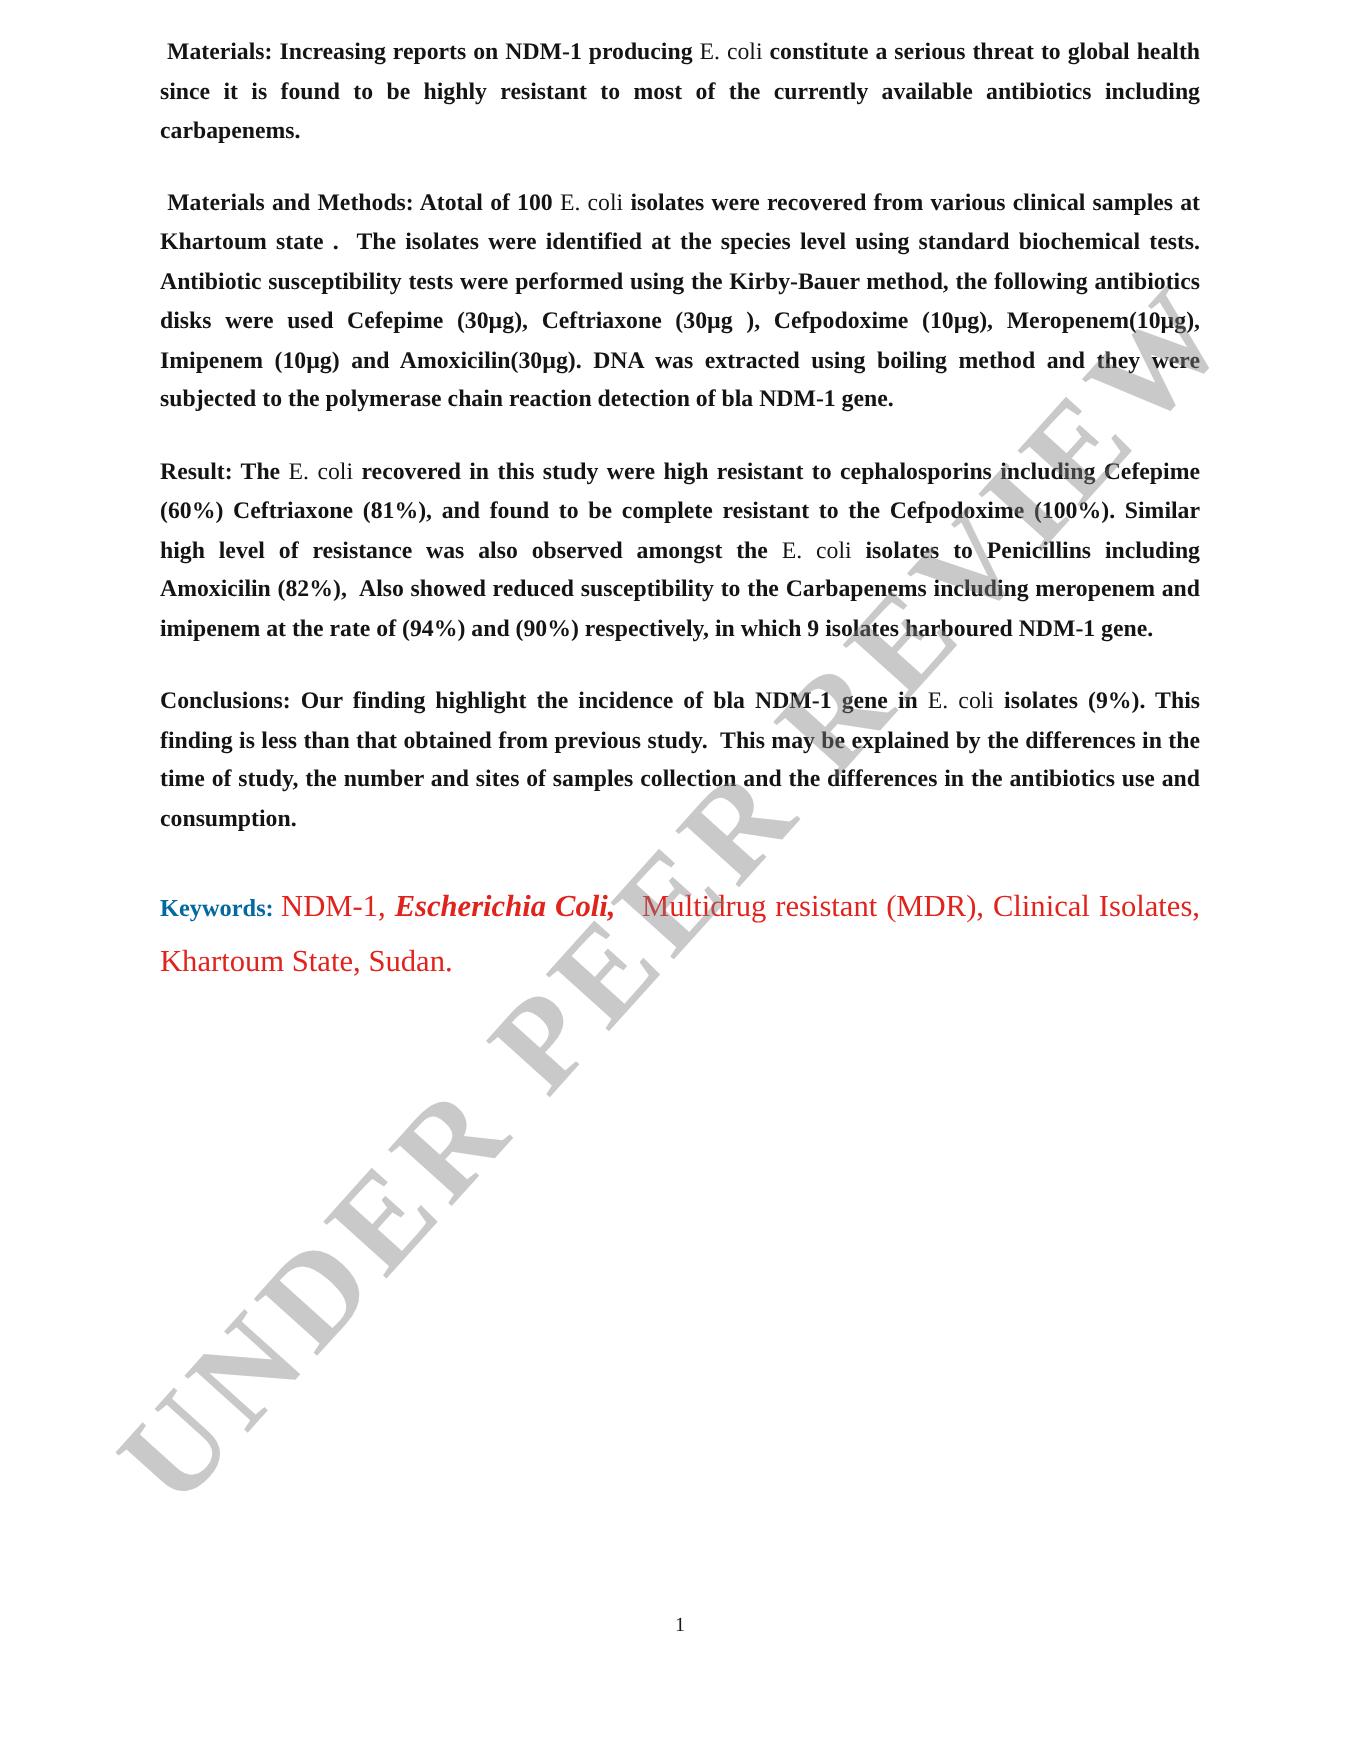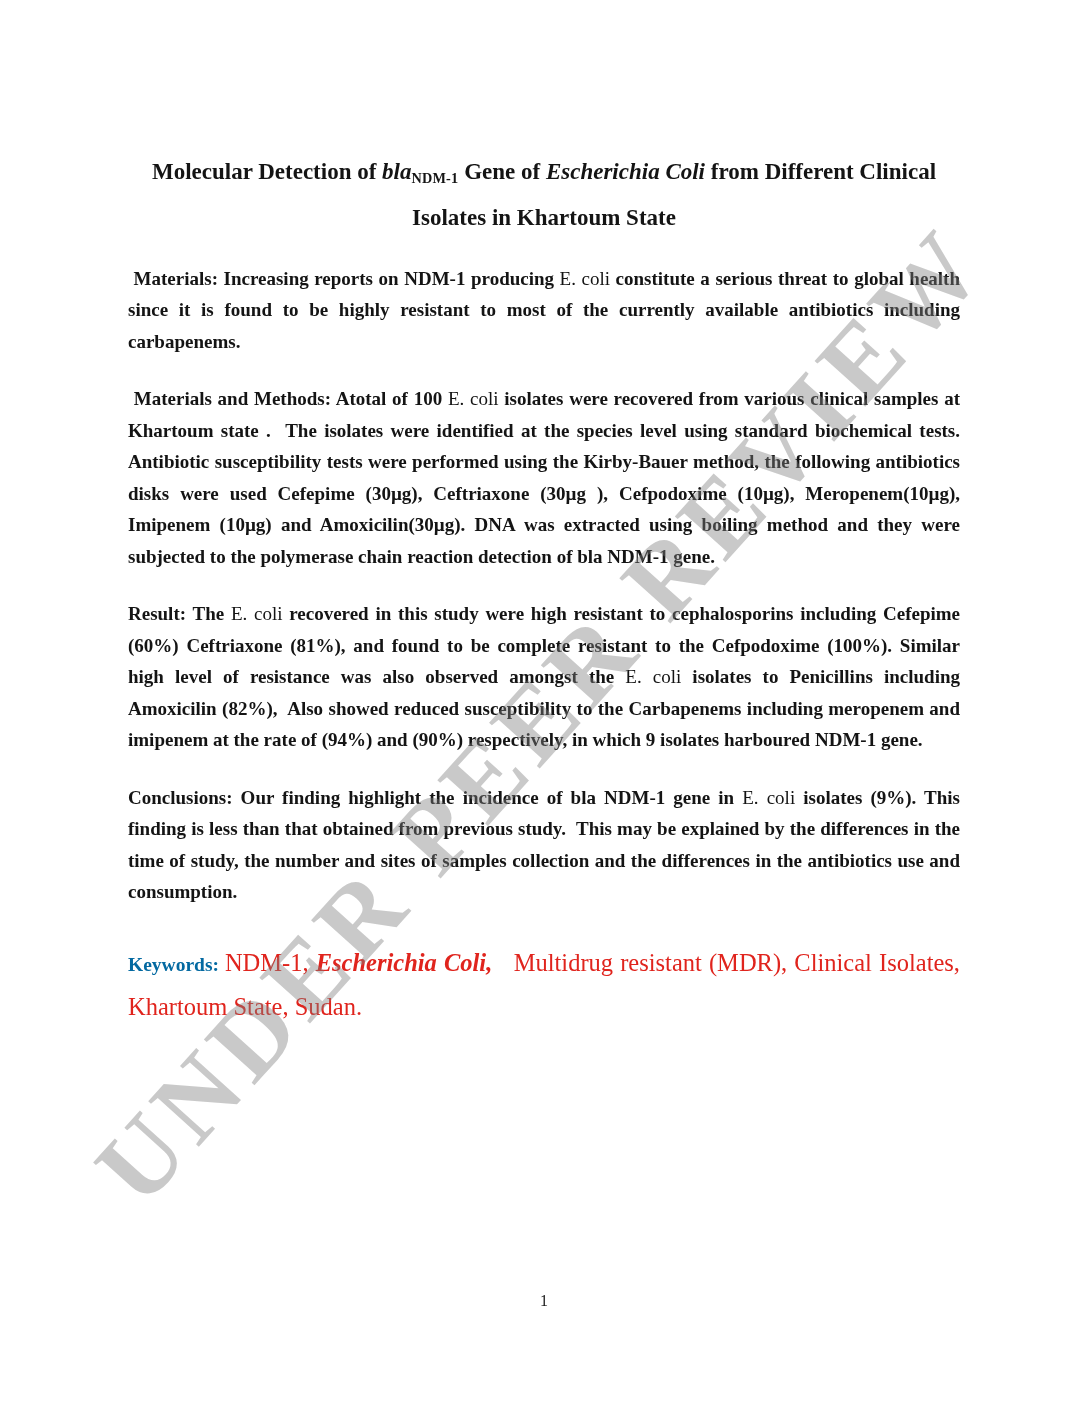--- a/index.html
+++ b/index.html
@@ -82,21 +82,20 @@
 </style>
 </head>
 <body>
 
 <div class="page">
 
   <div class="watermark">UNDER PEER REVIEW</div>
 
   <div class="content">
 
-    <h1 class="title"><span class="seg b">Molecular Detection of </span><span class="seg bi">bla</span><span class="seg bsub">NDM-1</span><span class="seg b"> Gene of </span><span class="seg bi">Escherichia Coli</span><span class="seg b"> from Different Clinical Isolates in Khartoum State</span></h1>
 
 
     <p class="para"><span class="seg b"> Materials</span><span class="seg n">: Increasing reports on NDM-1 producing </span><span class="seg i">E. coli</span><span class="seg n"> constitute a serious threat to global health since it is found to be highly resistant to most of the currently available antibiotics including carbapenems.</span></p>
 
 
     <p class="para"><span class="seg b"> Materials and Methods:</span><span class="seg n"> Atotal of 100 </span><span class="seg i">E. coli</span><span class="seg n"> isolates were recovered from various clinical samples at Khartoum state .  The isolates were identified at the species level using standard biochemical tests. Antibiotic susceptibility tests were performed using the Kirby-Bauer method, the following antibiotics disks were used Cefepime (30µg), Ceftriaxone (30µg ), Cefpodoxime (10µg), Meropenem(10µg),  Imipenem (10µg) and Amoxicilin(30µg). DNA was extracted using boiling method and they were subjected to the polymerase chain reaction detection of bla NDM-1 gene.</span></p>
 
     <p class="para"><span class="seg b">Result:</span><span class="seg n"> The </span><span class="seg i">E. coli</span><span class="seg n"> recovered in this study were high resistant to cephalosporins including Cefepime (60%) Ceftriaxone (81%), and found to be complete resistant to the Cefpodoxime (100%). Similar high level of resistance was also observed amongst the </span><span class="seg i">E. coli</span><span class="seg n"> isolates to Penicillins including Amoxicilin (82%),  Also showed reduced susceptibility to the Carbapenems including meropenem and imipenem at the rate of (94%) and (90%) respectively, in which 9 isolates harboured NDM-1 gene.</span></p>
 
     <p class="para"><span class="seg b">Conclusions:</span><span class="seg n"> Our finding highlight the incidence of bla NDM-1 gene in </span><span class="seg i">E. coli</span><span class="seg n"> isolates (9%). This finding is less than that obtained from previous study.  This may be explained by the differences in the time of study, the number and sites of samples collection and the differences in the antibiotics use and consumption.</span></p>

